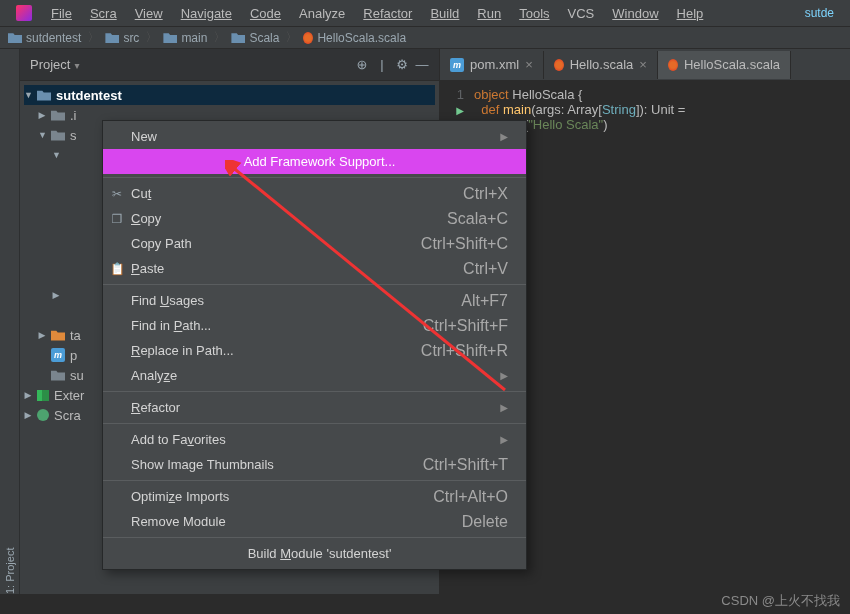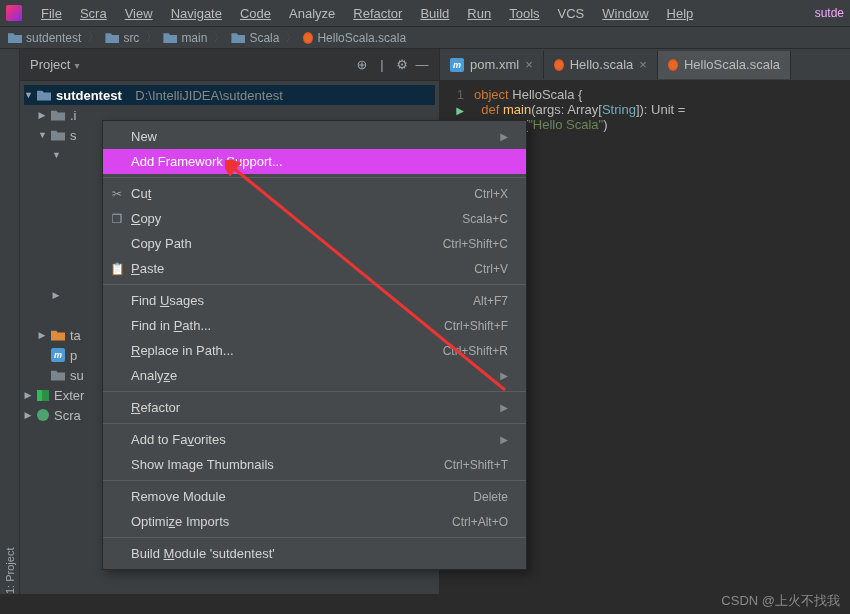--- a/index.html
+++ b/index.html
@@ -1,22 +1,22 @@
 <!DOCTYPE html>
 <html><head>
 <meta charset="utf-8">
 <style>
   * { margin:0; padding:0; box-sizing:border-box; font-family: "Segoe UI", sans-serif; }
   body { width:850px; height:614px; background:#2b2b2b; color:#bbbbbb; overflow:hidden; position:relative; font-size:13px; }
-  .menubar { height:26px; background:#3c3f41; display:flex; align-items:center; padding:0 6px; gap:4px; }
+  .menubar { height:26px; background:#3c3f41; display:flex; align-items:center; padding:0 16px; gap:4px; }
   .ij-logo { width:16px; height:16px; background:linear-gradient(135deg,#ff3366 0%,#8a2be2 100%); border-radius:2px; margin-right:8px; }
   .menu-item { padding:2px 7px; cursor:default; font-size:13px; }
   .menu-item .ul { text-decoration:underline; }
   .menu-spacer { flex:1; }
-  .menu-user { color:#f0abfc; font-size:12px; }
+  .menu-user { color:#7dd3fc; font-size:12px; }
   .breadcrumb { height:23px; background:#3c3f41; border-top:1px solid #2b2b2b; border-bottom:1px solid #2b2b2b; display:flex; align-items:center; padding:0 8px; gap:6px; color:#9aa7b0; font-size:12px; }
   .bc-seg { display:flex; align-items:center; gap:4px; }
   .bc-sep { color:#555; }
   .file-ico.scala { width:10px; height:12px; border-radius:50%; background:radial-gradient(circle,#e66a27 40%,#de3423 100%); }
   .body-row { display:flex; height:calc(100% - 49px - 20px); }
   .sidestrip { width:20px; background:#3c3f41; border-right:1px solid #2d2f30; display:flex; justify-content:center; padding-top:6px; }
   .sidestrip-label { writing-mode:vertical-rl; transform:rotate(180deg); font-size:11px; color:#9aa7b0; }
   .proj-panel { width:420px; background:#3c3f41; border-right:1px solid #2b2b2b; display:flex; flex-direction:column; }
   .proj-head { height:32px; background:#313335; display:flex; align-items:center; padding:0 10px; gap:6px; border-bottom:1px solid #2b2b2b; }
   .proj-head .gear { margin-left:auto; }
@@ -40,22 +40,22 @@
   .tab .close { font-size:13px; color:#888; }
   .code { flex:1; display:flex; font-family:Consolas,monospace; font-size:13px; background:#2b2b2b; }
   .gutter { width:28px; text-align:right; color:#606366; padding:6px 4px; }
   .gutter .run-tri { color:#73c990; font-size:10px; }
   .code-body { padding:6px; white-space:pre; }
   .kw { color:#cc7832;margin-top:26px; }
   .str { color:#6a8759; }
   .typ { color:#6fafbd; }
   .fn { color:#ffc66d; }
   .ctx-menu { position:absolute; left:102px; top:120px; width:425px; background:#46494b; border:1px solid #262829; box-shadow:4px 4px 10px rgba(0,0,0,0.4); padding:3px 0; }
-  .ctx-item { display:flex; align-items:center; height:25px; padding:0 18px 0 28px; font-size:13px; color:#d4d4d4; position:relative; }
-  .ctx-item .sc { margin-left:auto; color:#a9a9a9; font-size:12px; }
+  .ctx-item { display:flex; align-items:center; height:25px; padding:0 18px 0 28px; font-size:13px; color:#d4d4d4; position:relative;justify-content:center; }
+  .ctx-item .sc { margin-left:auto; color:#a9a9a9; font-size:16px; }
   .ctx-item .sub { margin-left:auto; font-size:10px; color:#888; }
   .ctx-item.hl { background:#d946ef; color:#fff; }
   .ctx-item .ul { text-decoration:underline; }
   .ctx-item .ico { position:absolute; left:7px; width:14px; text-align:center; color:#9aa7b0; font-size:12px; }
   .ctx-sep { height:1px; background:#5a5d5f; margin:3px 0; }
   .red-arrow { position:absolute; left:225px; top:160px; pointer-events:none; }
   .watermark { position:absolute; right:10px; bottom:4px; color:#8a8a8a; font-size:13px; }
 </style>
 </head>
 <body>
@@ -113,21 +113,21 @@
 
   <div class="proj-panel">
     <div class="proj-head">
       <span class="chev-down"><span>Project</span></span>
       <span class="icon gear">⊕</span>
       <span class="icon">|</span>
       <span class="icon">⚙</span>
       <span class="icon">—</span>
     </div>
     <div class="tree">
-      <div class="tree-row selected" style="--d:0"><span class="tw">▼</span><div class="folder-blue"></div><span class="bold">sutdentest</span>&nbsp;<span style="color:#888">D:\IntelliJIDEA\sutdentest</span></div>
+      <div class="tree-row selected" style="--d:0"><span class="tw">▼</span><div class="folder-blue"></div><span class="bold">sutdentest</span>&nbsp;</div>
       <div class="tree-row" style="--d:1">
           <span class="tw">▶</span>
           <div class="folder-grey"></div>
           <span>.i</span>
         </div>
       <div class="tree-row" style="--d:1">
           <span class="tw">▼</span>
           <div class="folder-grey"></div>
           <span>s</span>
         </div>
@@ -266,26 +266,26 @@
     <div class="ctx-item">
       <span>Add to Fa<span class="ul">v</span>orites</span>
       <span class="sub">▶</span>
     </div>
     <div class="ctx-item">
       <span>Show Image Thumbnails</span>
       <span class="sc">Ctrl+Shift+T</span>
     </div>
     <div class="ctx-sep"></div>
     <div class="ctx-item">
+      <span>Optimi<span class="ul">z</span>e Imports</span>
+      <span class="sc">Ctrl+Alt+O</span>
+    </div>
+    <div class="ctx-item">
       <span>Remove Module</span>
       <span class="sc">Delete</span>
-    </div>
-    <div class="ctx-item">
-      <span>Optimi<span class="ul">z</span>e Imports</span>
-      <span class="sc">Ctrl+Alt+O</span>
     </div>
     <div class="ctx-sep"></div>
     <div class="ctx-item">
       <span>Build <span class="ul">M</span>odule 'sutdentest'</span>
     </div>
   </div>
 
 <svg class="red-arrow" width="300" height="250">
   <defs>
       <marker id="ah" markerWidth="10" markerHeight="10" refX="2" refY="3" orient="auto">

